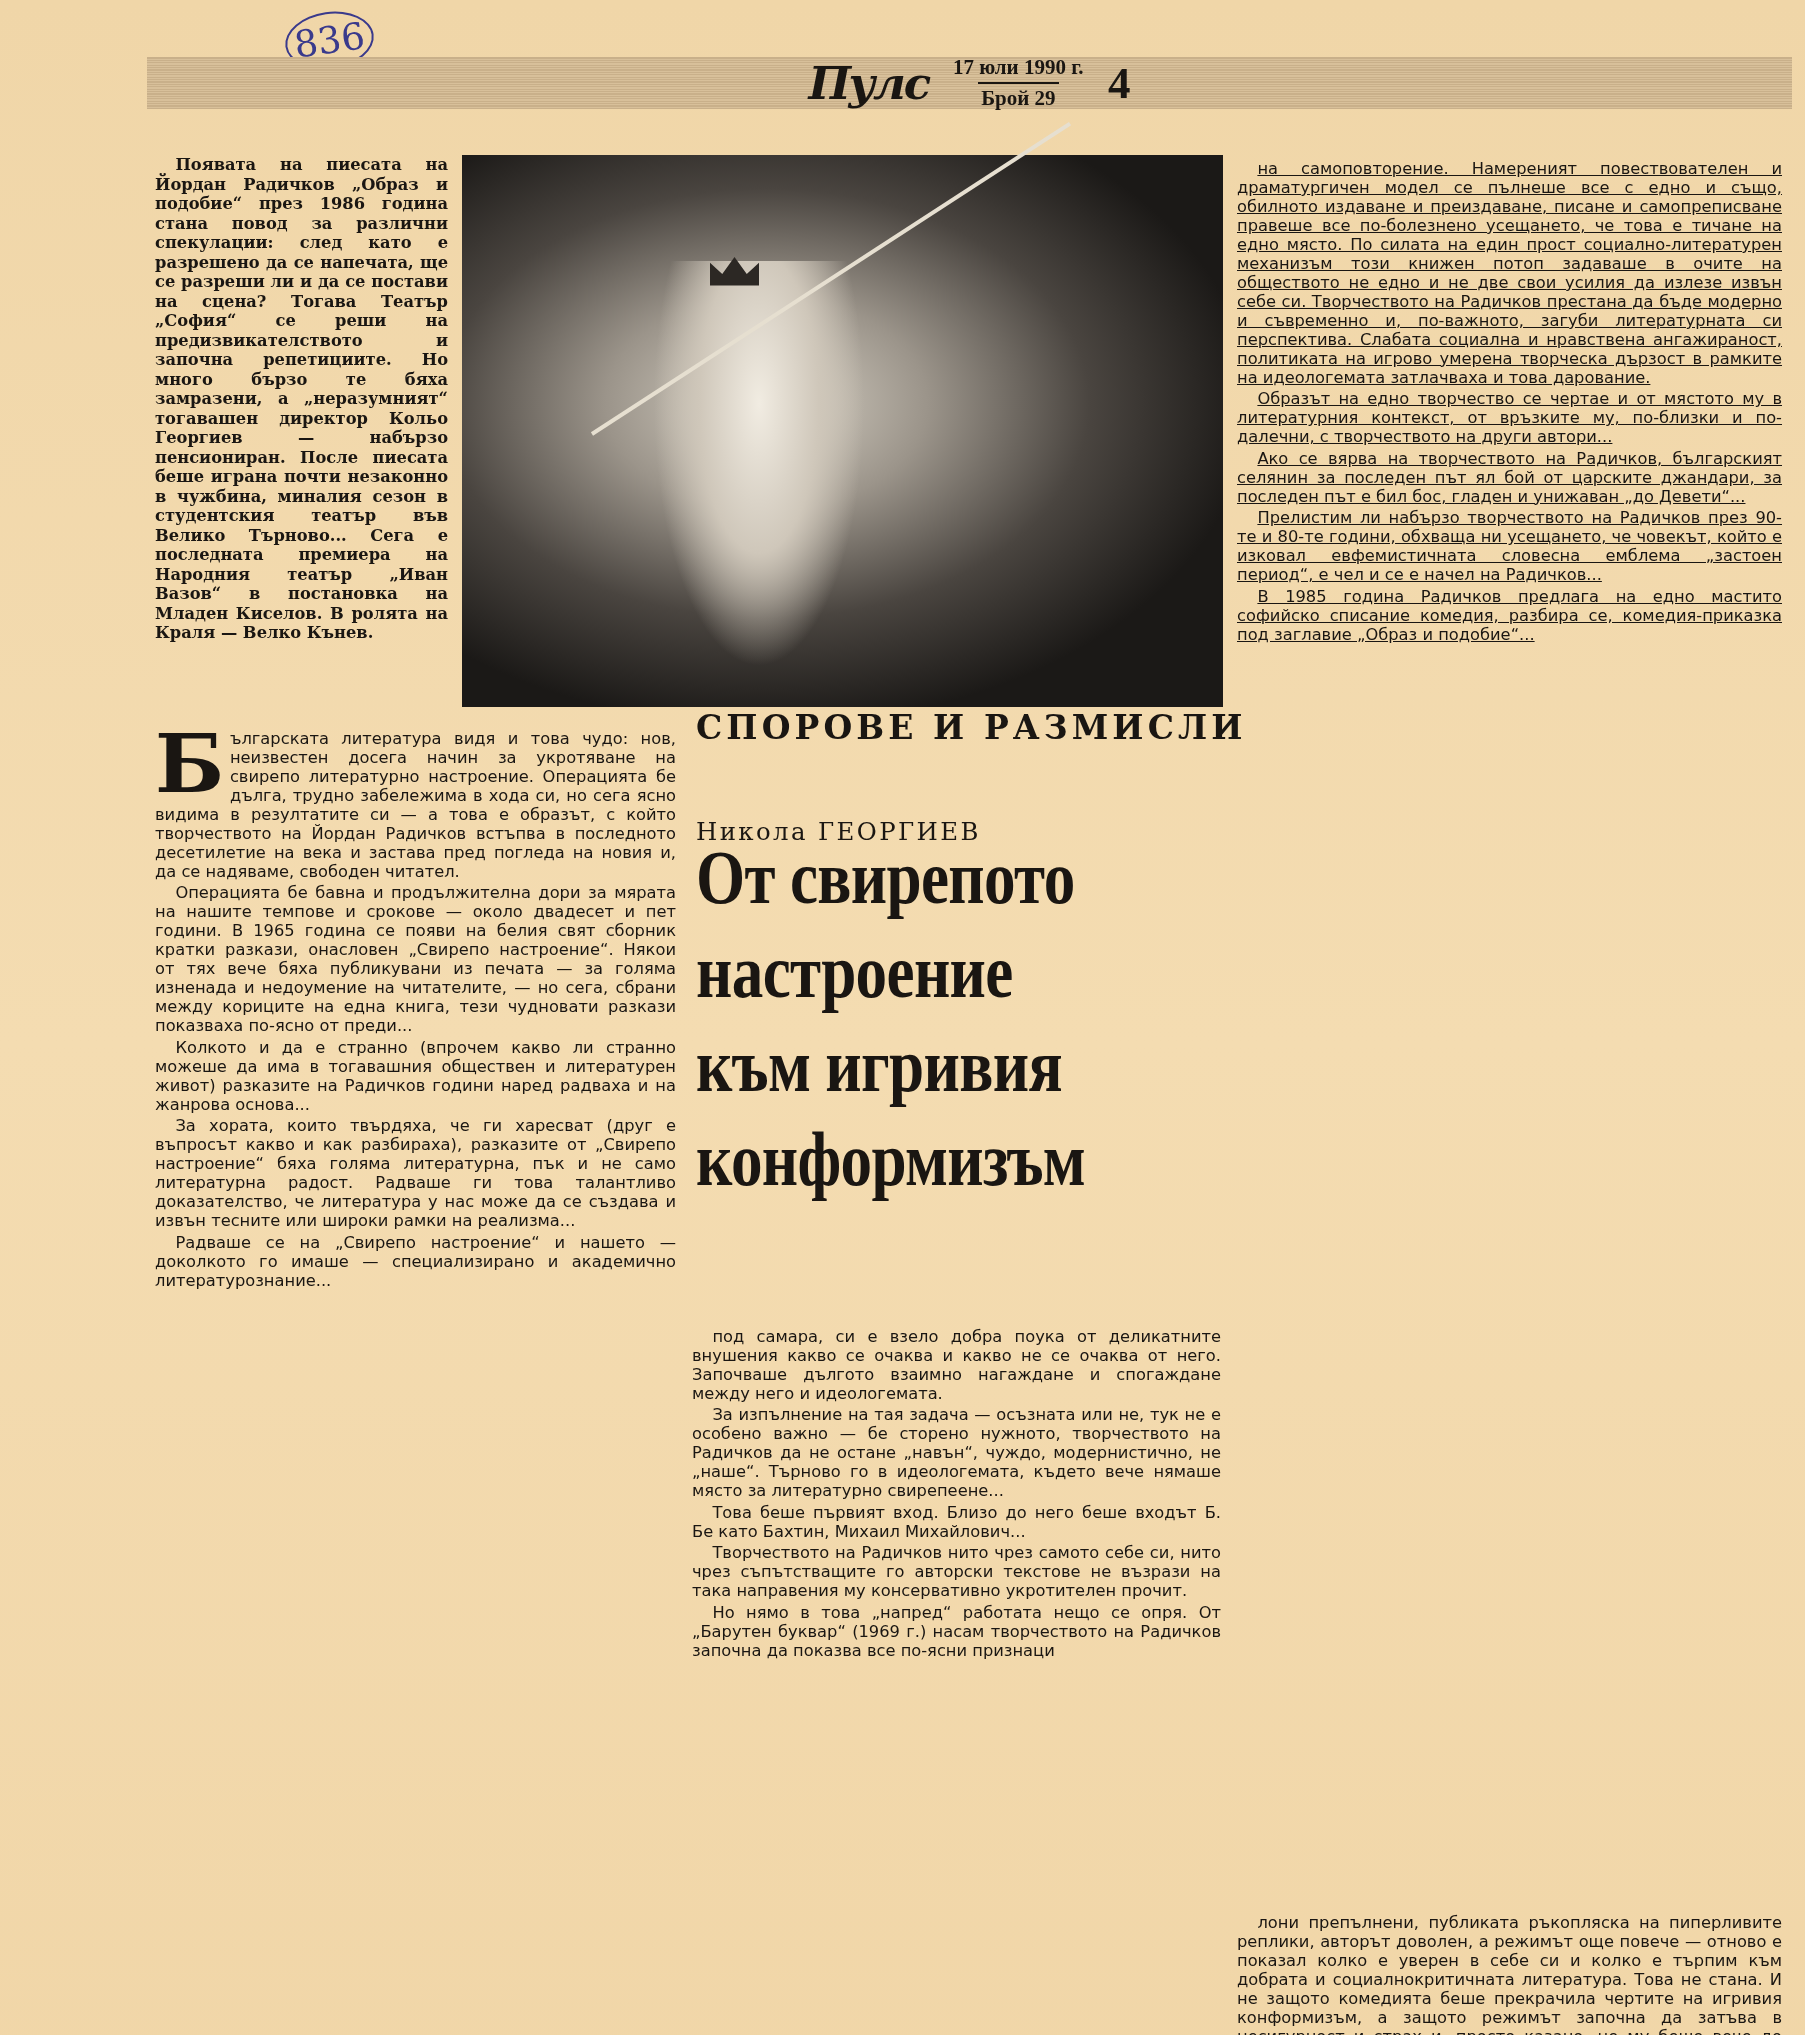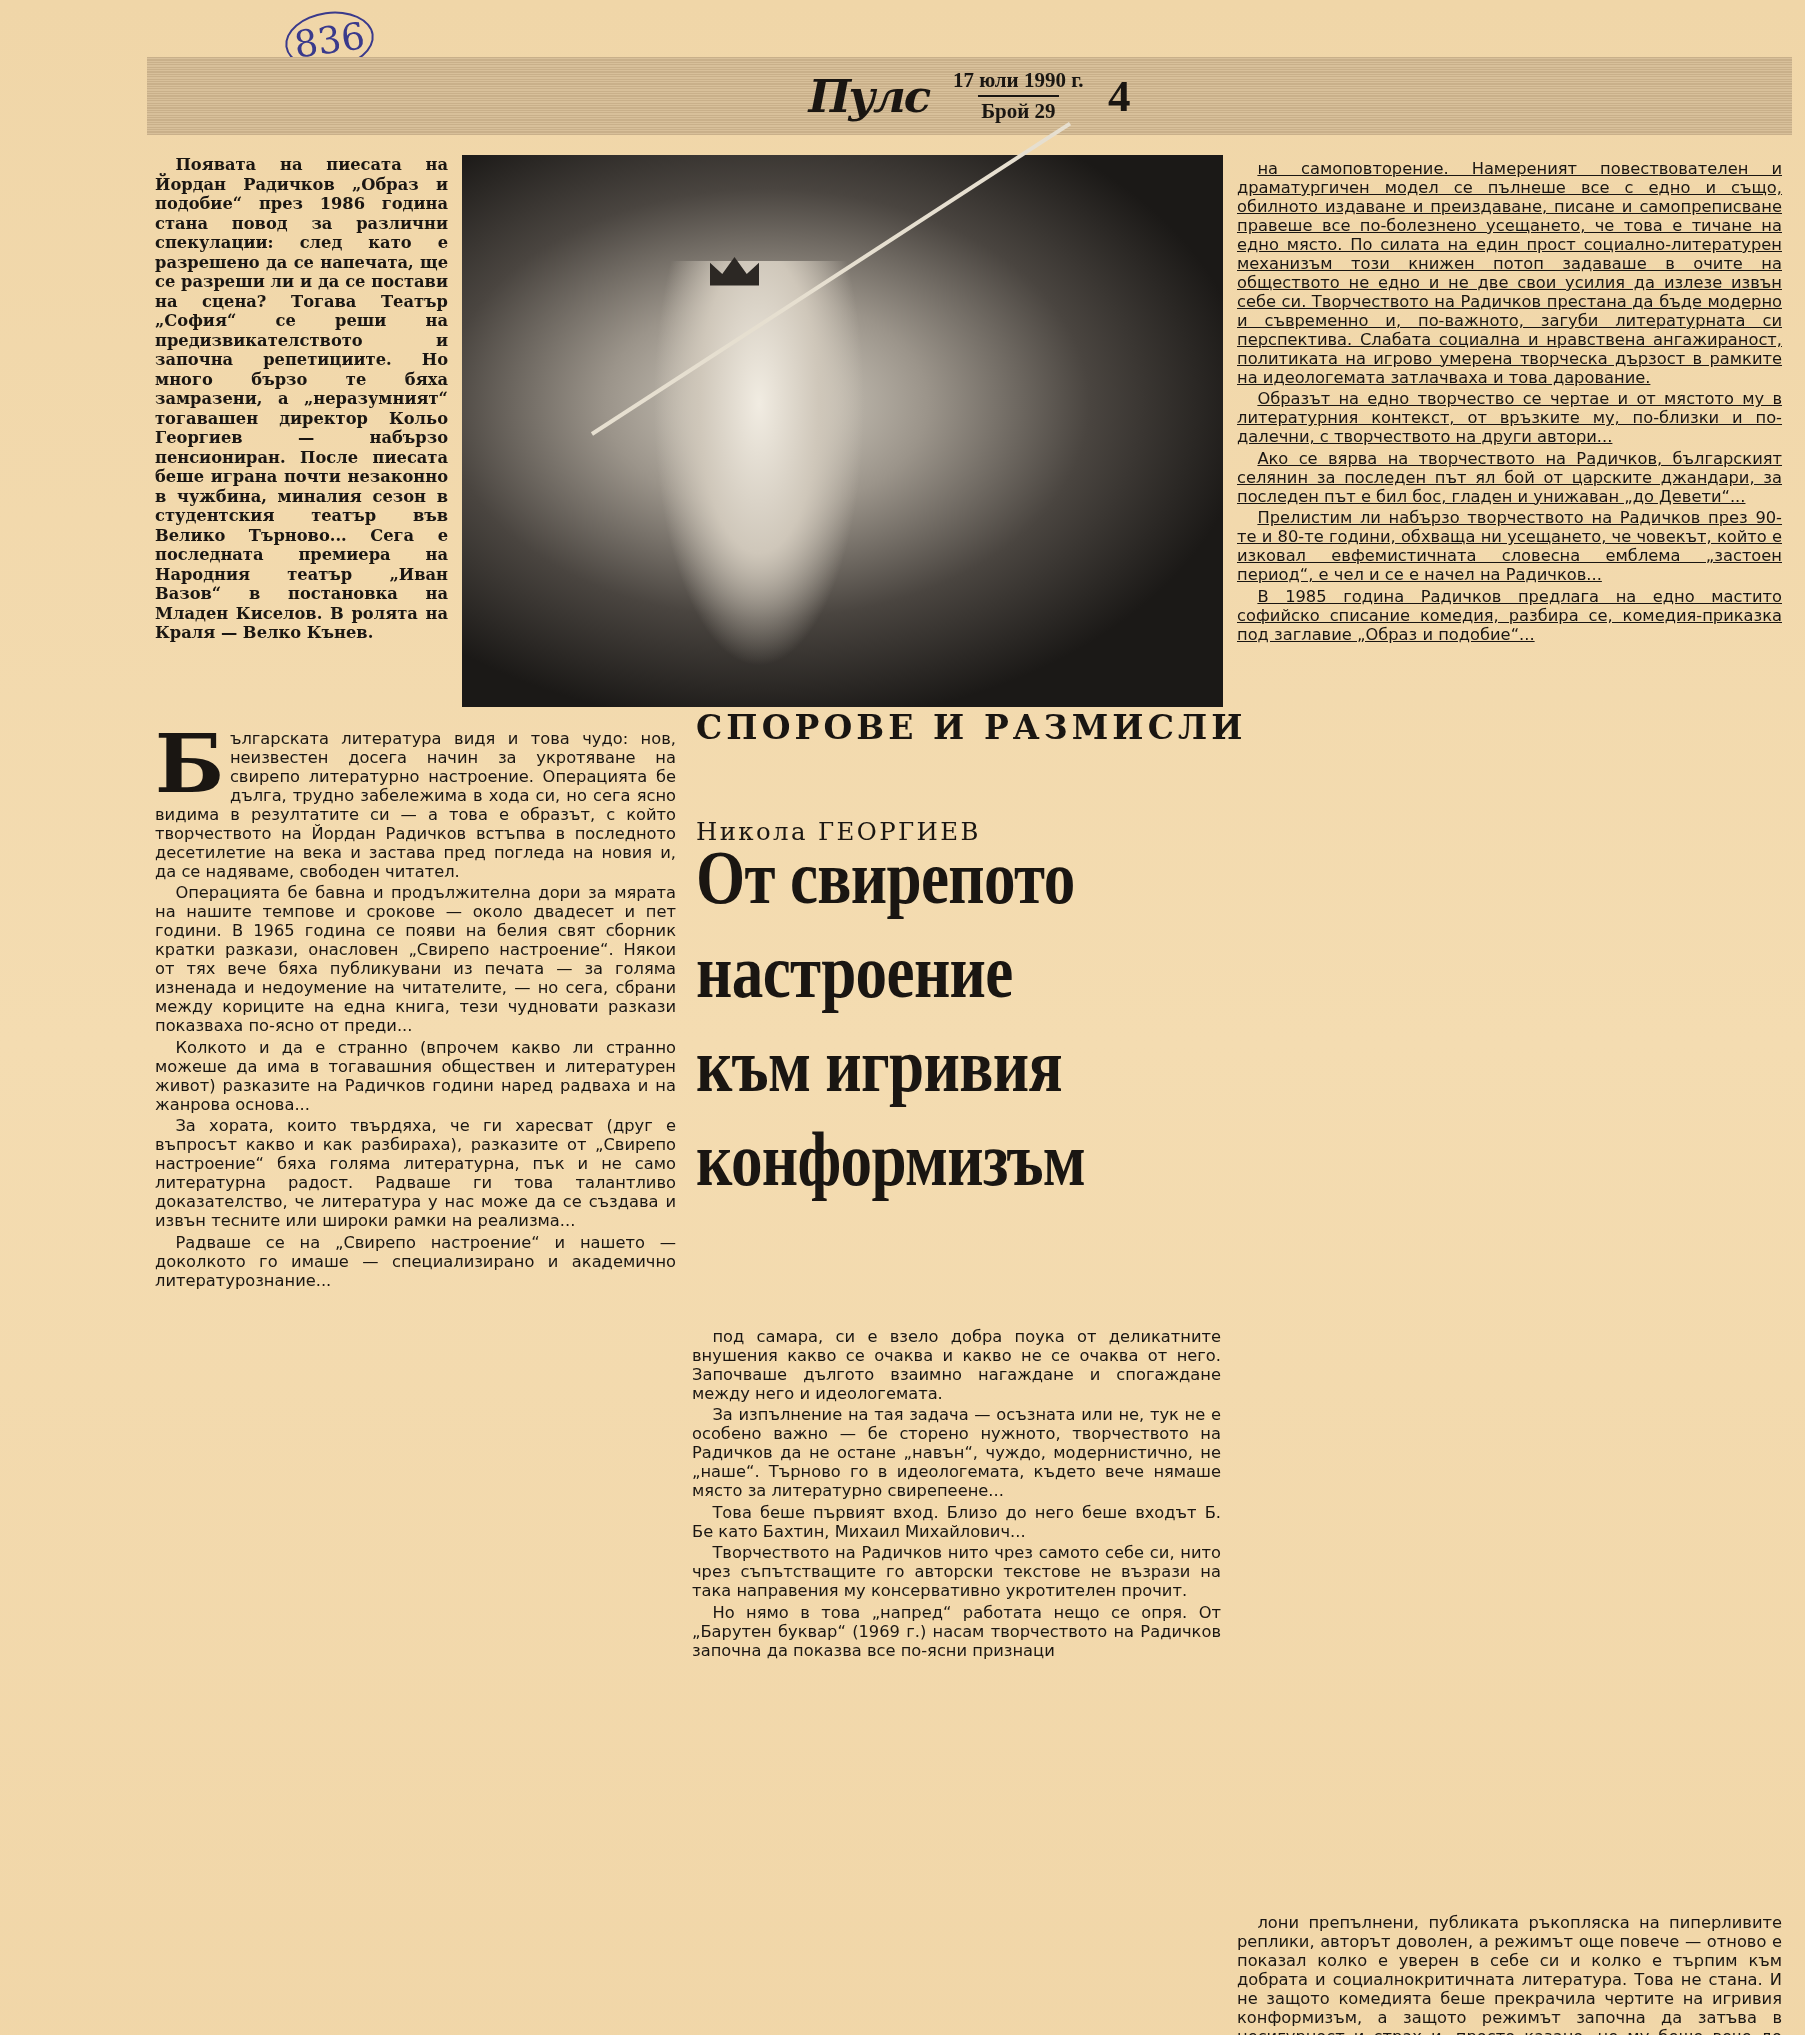--- a/index.html
+++ b/index.html
@@ -1,19 +1,19 @@
 <!DOCTYPE html>
 <html style="font-size:6.5px"><head>
 <meta charset="utf-8">
 <style>
   html,body{margin:0;padding:0;}
   body{width:1806px;height:2609px;background:#f2d9ad;position:relative;overflow:hidden;font-family:"DejaVu Sans",sans-serif;color:#1a1612;}
   .paper{position:absolute;inset:0;background:linear-gradient(180deg,#f0d6a8 0%,#f4dcb1 40%,#efd3a3 100%);}
   .archive-mark{position:absolute;left:285px;top:12.2px;width:85px;height:53px;border:2px solid #3a3a8c;border-radius:50%;color:#3a3a8c;font-size:37px;font-family:"DejaVu Serif",serif;display:flex;align-items:center;justify-content:center;transform:rotate(-8deg);}
-  .masthead{position:absolute;left:147px;top:57px;width:1645px;height:78px;background:repeating-linear-gradient(0deg,#c9b08a 0 1.2px,#d8c09a 1.2px 2.4px);display:flex;align-items:center;justify-content:center;gap:24.4px;}
+  .masthead{position:absolute;left:147px;top:57px;width:1645px;height:52px;background:repeating-linear-gradient(0deg,#c9b08a 0 1.2px,#d8c09a 1.2px 2.4px);display:flex;align-items:center;justify-content:center;gap:24.4px;}
   .mast-logo{font-family:"DejaVu Serif",serif;font-weight:bold;font-style:italic;font-size:45px;letter-spacing:-2.4px;}
   .mast-meta{display:flex;flex-direction:column;align-items:center;font-family:"Liberation Serif",serif;font-weight:bold;font-size:21px;line-height:1;}
   .mast-meta .rule{width:81px;height:2.4px;background:#1a1612;margin:4.1px 0;}
   .mast-page{font-family:"Liberation Serif",serif;font-weight:bold;font-size:45px;}
   .col{position:absolute;font-size:16.3px;line-height:19px;text-align:justify;}
   .col p{margin:0 0 2.4px 0;text-indent:20.4px;}
   .col p.drop{text-indent:0;}
   .drop-cap{float:left;font-family:"DejaVu Serif",serif;font-weight:bold;font-size:81px;line-height:69px;margin:0 5.7px 0 0;}
   .intro{left:155px;top:155px;width:293px;font-family:"DejaVu Serif",serif;font-weight:bold;font-size:16.3px;line-height:19.5px;}
   .photo{position:absolute;left:462px;top:155px;width:761px;height:552px;background:radial-gradient(ellipse at 40% 45%,#d8d2c6 0%,#9b948a 25%,#4a4540 50%,#1b1917 75%);}

